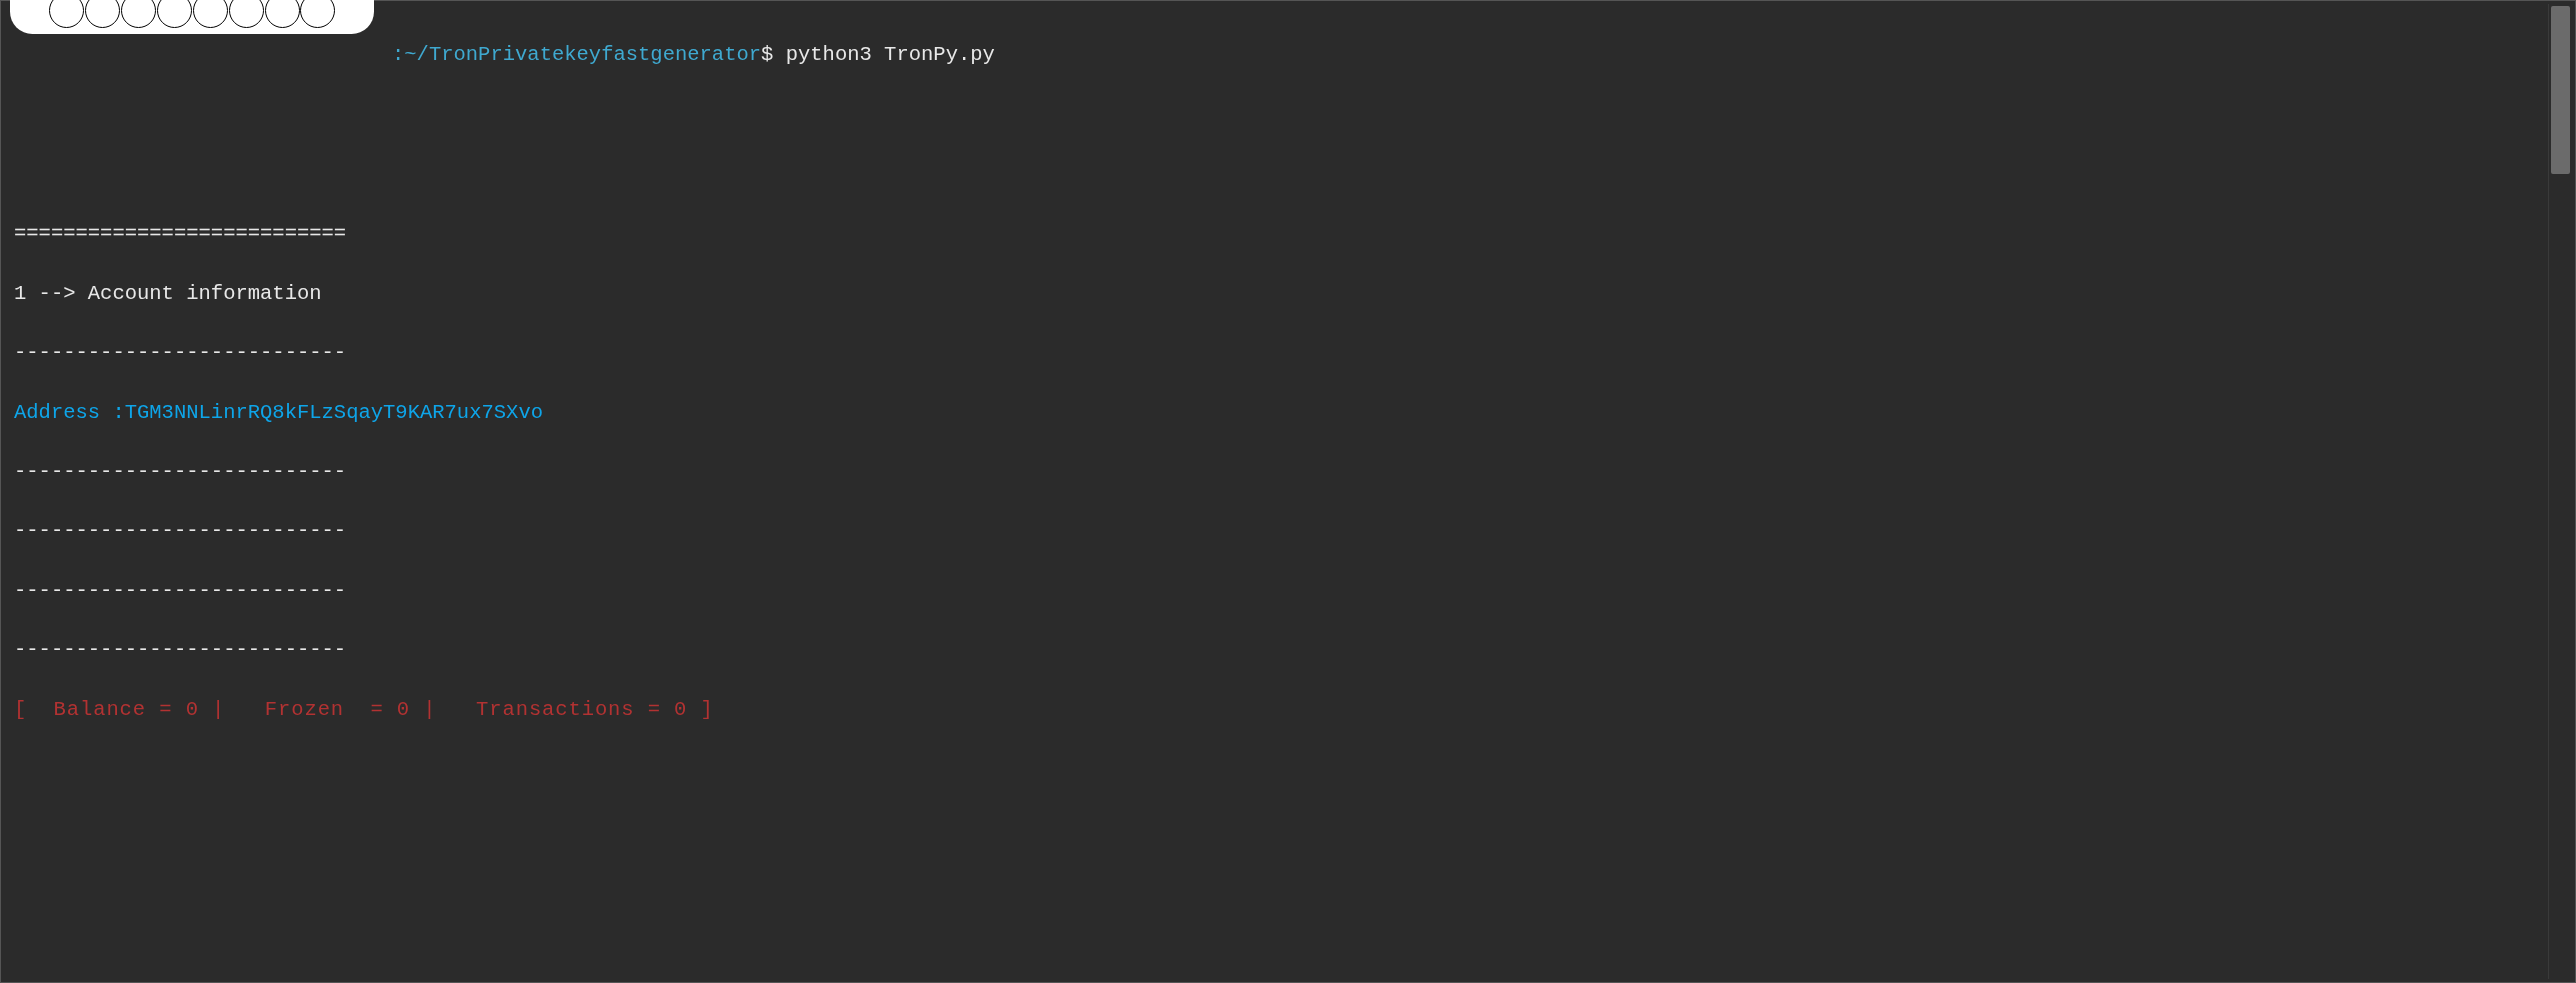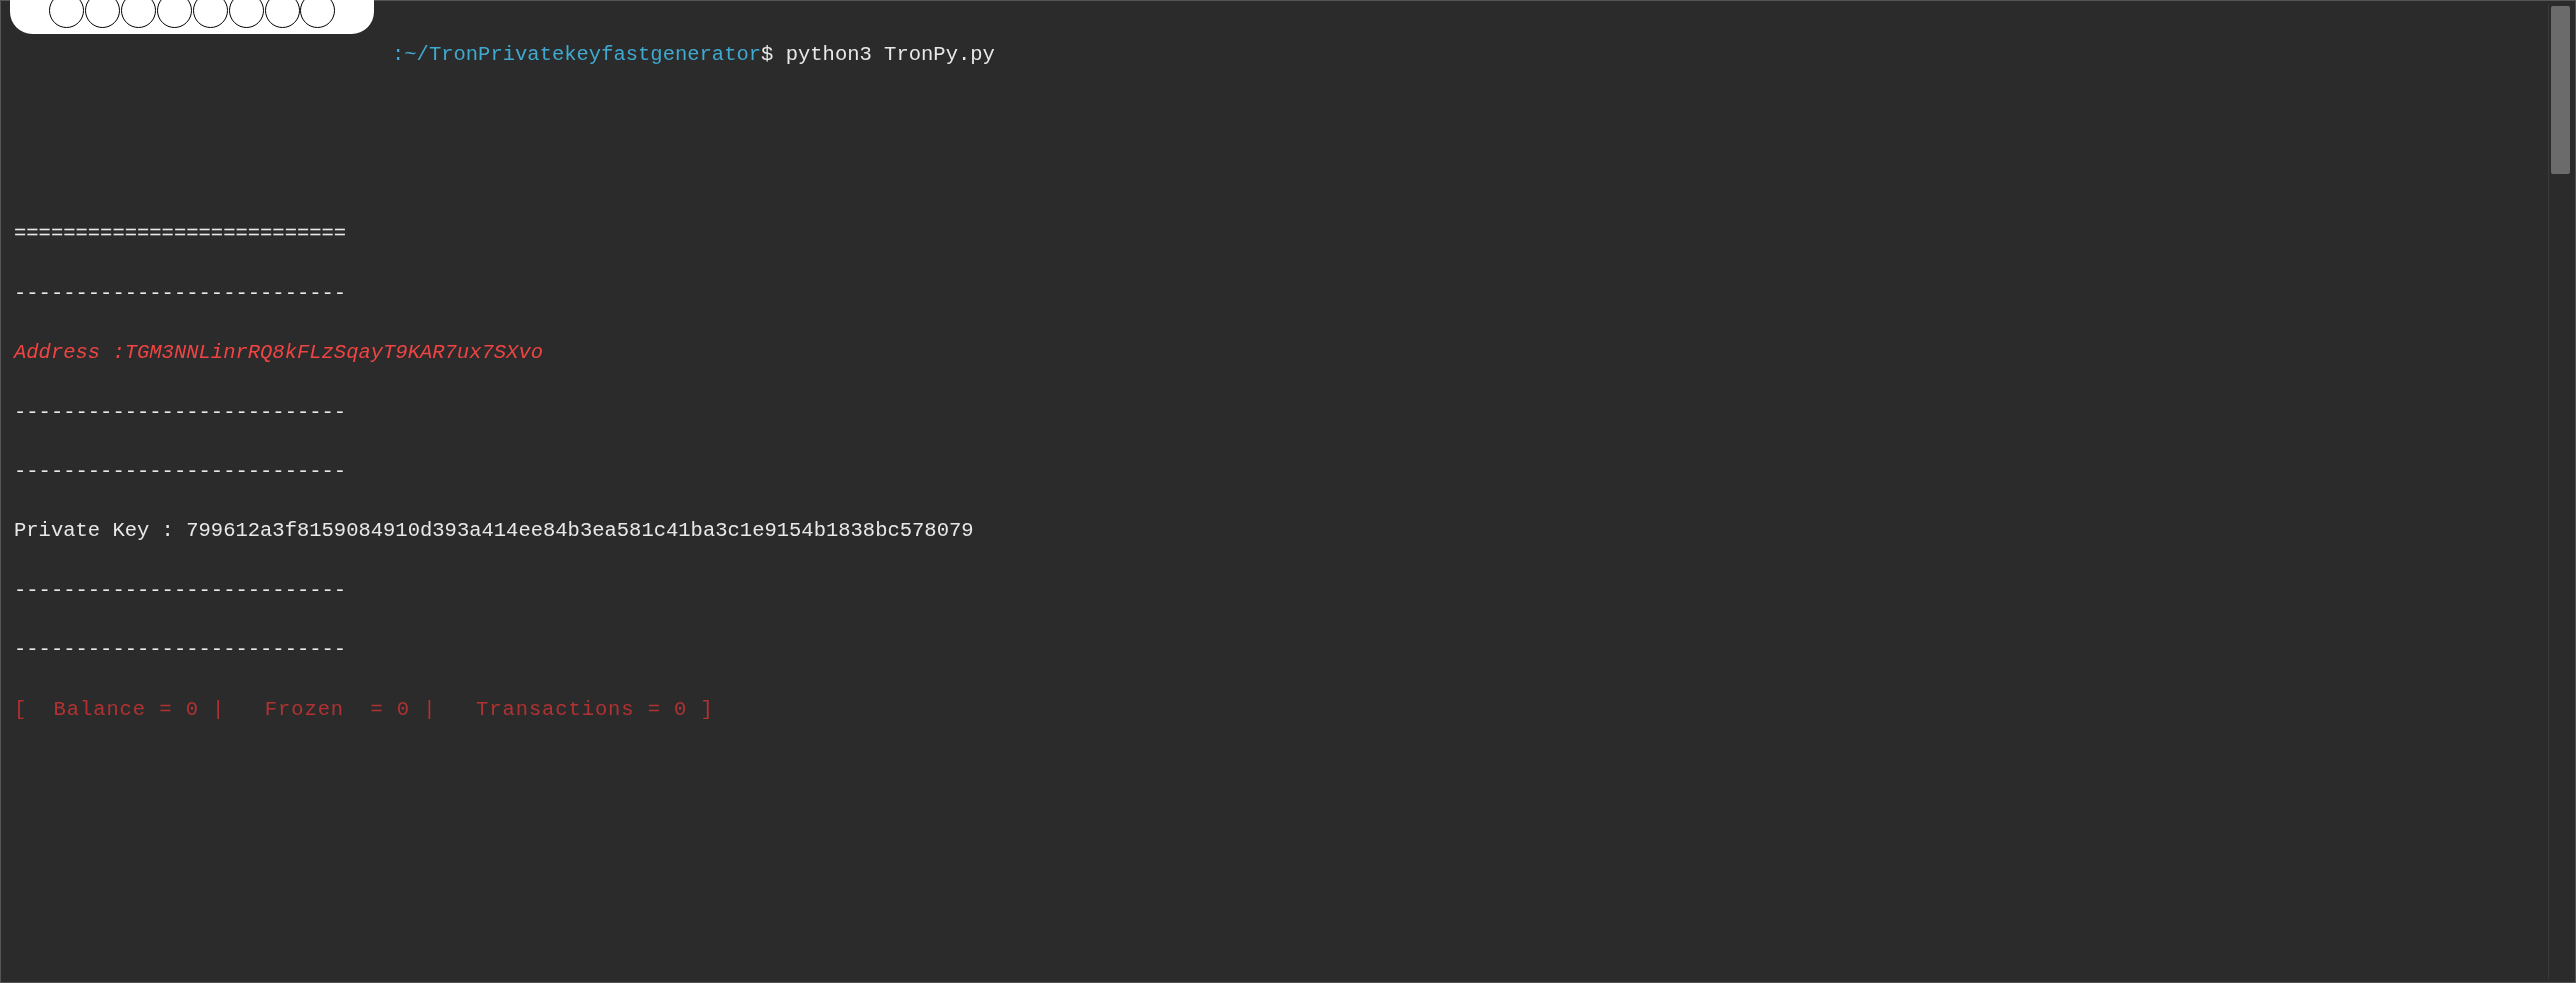--- a/index.html
+++ b/index.html
@@ -56,21 +56,21 @@
       display: flex;
       align-items: baseline;
     }
     .prompt-spacer {
       width: 378px;
       height: 26px;
       display: inline-block;
     }
     .c-white { color: #e8e8e8; }
     .c-cyan { color: #3fa9d0; }
-    .c-yellow { color: #ef4444; font-style: italic; }
+    .c-yellow { color: #0ea5e9; }
     .c-red { color: #c13b3b; }
     .c-green { color: #5cb45c; }
     .c-dimred { color: #b23232; letter-spacing: 0.9px; }
     .line { display: block; }
     .blank { height: 30px; }
     .scrollbar {
       position: absolute;
       right: 2.8px;
       top: 2.8px;
       width: 24px;
@@ -102,25 +102,25 @@
     <div class="circle"></div>
     <div class="circle"></div>
     <div class="circle"></div>
   </div>
 
   <div class="content">
 <span class="line prompt-line"><span class="prompt-spacer"></span><span class="c-cyan">:</span><span class="c-cyan">~/TronPrivatekeyfastgenerator</span><span class="c-white">$</span> <span class="c-white">python3 TronPy.py</span></span>
 <div class="blank"></div>
 <div class="blank"></div>
 <span class="line c-white">===========================</span>
+<span class="line c-white">1 --&gt; Account information</span>
 <span class="line c-white">---------------------------</span>
 <span class="line"><span class="c-yellow">Address :</span><span class="c-yellow">TGM3NNLinrRQ8kFLzSqayT9KAR7ux7SXvo</span></span>
 <span class="line c-white">---------------------------</span>
 <span class="line c-white">---------------------------</span>
-<span class="line"><span class="c-white">Private Key : </span><span class="c-white">799612a3f8159084910d393a414ee84b3ea581c41ba3c1e9154b1838bc578079</span></span>
 <span class="line c-white">---------------------------</span>
 <span class="line c-white">---------------------------</span>
 <span class="line c-dimred">[  Balance = 0 |   Frozen  = 0 |   Transactions = 0 ]</span>
 
 
 
 
 
 
 

